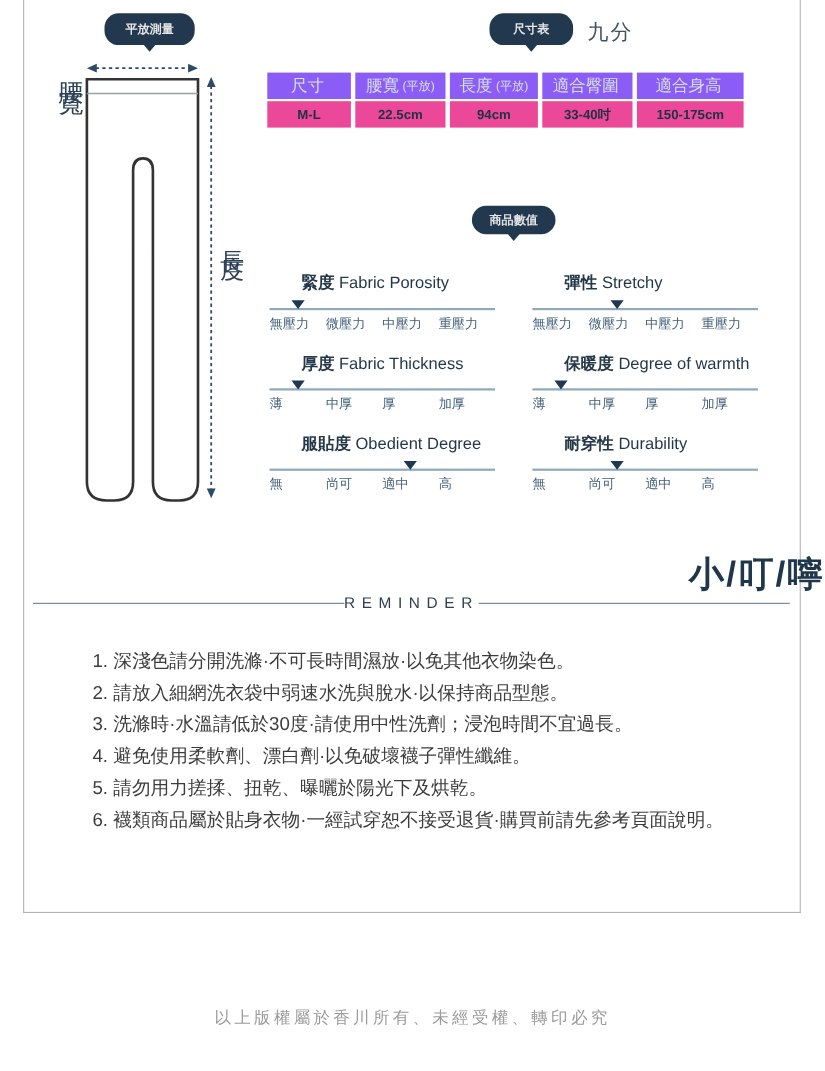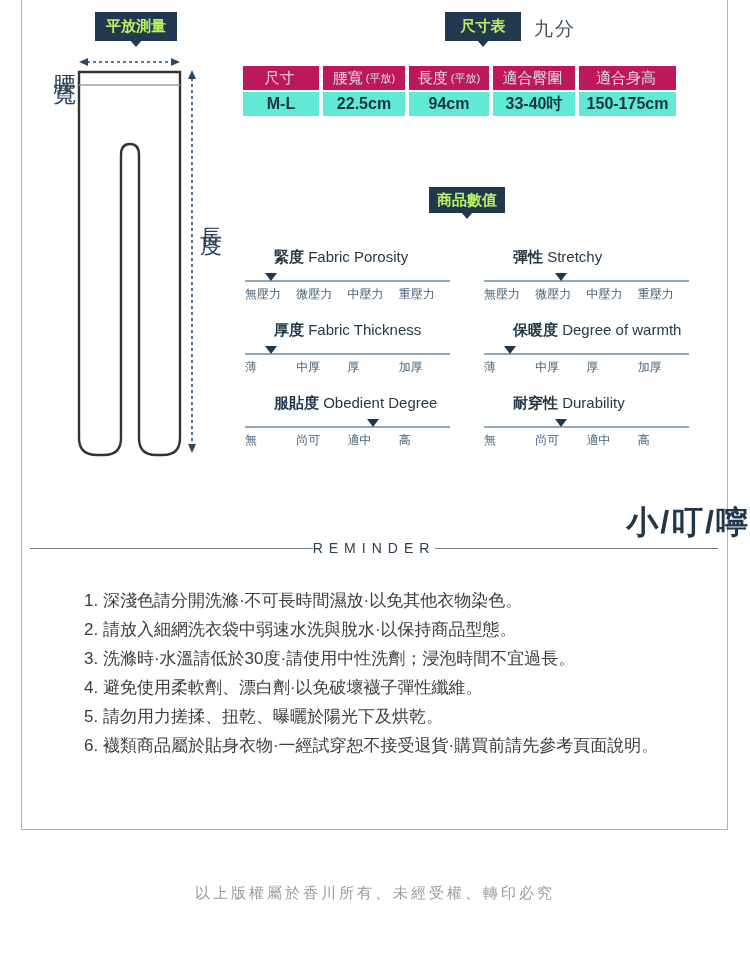--- a/index.html
+++ b/index.html
@@ -2,43 +2,43 @@
 <html><head>
 <meta charset="utf-8">
 <style>
   html,body{margin:0;padding:0;background:#fff;}
   .page{position:relative;width:750px;height:974px;background:#fff;overflow:hidden;
         font-family:"Liberation Sans","DejaVu Sans",sans-serif;}
   .frame{position:absolute;left:21px;top:-1px;width:705px;height:830px;
          border:1px solid #b3b3b3;border-top:none;background:#fff;}
 
   
-  .badge{position:absolute;background:#21384e;color:#bef264;font-weight:bold;font-size:15px;
-         display:flex;align-items:center;justify-content:center;z-index:3;}
+  .badge{position:absolute;background:#21384e;color:#e5e5e5;font-weight:bold;font-size:11px;
+         display:flex;align-items:center;justify-content:center;z-index:3;border-radius:13px;}
   .badge .badge-tail{position:absolute;bottom:-6px;left:50%;margin-left:-6px;width:0;height:0;
          border-left:6px solid transparent;border-right:6px solid transparent;border-top:7px solid #21384e;}
   .badge-flat{left:95px;top:12px;width:82px;height:29px;}
   .badge-size{left:445px;top:12px;width:76px;height:29px;}
   .badge-values{left:429px;top:187px;width:76px;height:26px;}
   .size-note{position:absolute;left:534px;top:16px;font-size:19px;color:#44525e;letter-spacing:2px;}
 
   
   .tights{position:absolute;left:40px;top:55px;}
   .vlabel{position:absolute;writing-mode:vertical-rl;text-orientation:upright;
           color:#2c4157;letter-spacing:5px;}
   .vlabel.waist{left:50px;top:57px;font-size:23px;}
   .vlabel.length{left:196px;top:210px;font-size:22px;}
 
   
   .size-table{position:absolute;left:243px;top:66px;display:flex;gap:4px;}
   .size-table .col{display:flex;flex-direction:column;gap:2px;}
-  .size-table .th{height:24px;background:#be185d;color:#d5e0e7;font-size:15px;
+  .size-table .th{height:24px;background:#8b5cf6;color:#d5e0e7;font-size:15px;
                   display:flex;align-items:center;justify-content:center;white-space:nowrap;}
   .size-table .th .sub{font-size:11px;margin-left:3px;}
-  .size-table .td{height:24px;background:#5eead4;color:#1e3245;font-size:16px;font-weight:bold;
+  .size-table .td{height:24px;background:#ec4899;color:#1e3245;font-size:12px;font-weight:bold;
                   display:flex;align-items:center;justify-content:center;white-space:nowrap;}
   .c0{width:76px}.c1{width:82px}.c2{width:80px}.c3{width:82px}.c4{width:97px}
 
   
   .meters{position:absolute;left:245px;top:248px;width:444px;display:grid;
           grid-template-columns:205px 205px;column-gap:34px;row-gap:13px;}
   .meter{height:60px;}
   .m-title{font-size:15px;color:#25384a;height:20px;white-space:nowrap;}
   .m-title .zh{font-weight:bold;margin-left:29px;}
   .m-rule{position:relative;height:12px;margin-top:2px;}
@@ -53,21 +53,21 @@
   .reminder-title{position:absolute;left:0;top:501px;width:750px;text-align:right;
                   font-size:32px;font-weight:bold;color:#20364a;letter-spacing:2px;}
   .reminder-sub{position:absolute;left:30px;top:540px;width:688px;display:flex;
                 align-items:center;gap:0;}
   .reminder-sub .line{flex:1;height:1px;background:#70808d;}
   .reminder-sub .txt{font-size:14px;letter-spacing:6px;color:#2e4050;}
   .reminder-list{position:absolute;left:84px;top:586px;width:600px;font-size:17px;color:#3c3c3c;}
   .reminder-list .item{line-height:29px;white-space:nowrap;}
 
   
-  .copyright{position:absolute;left:0;top:884px;width:750px;text-align:center;
+  .copyright{position:absolute;left:0;top:916px;width:750px;text-align:center;
              font-size:15px;letter-spacing:3px;color:#9b9b9b;}
 </style>
 </head>
 <body>
 
 <div class="page">
   <div class="frame"></div>
 
   <div class="badge badge-flat">
     <span>平放測量</span>

